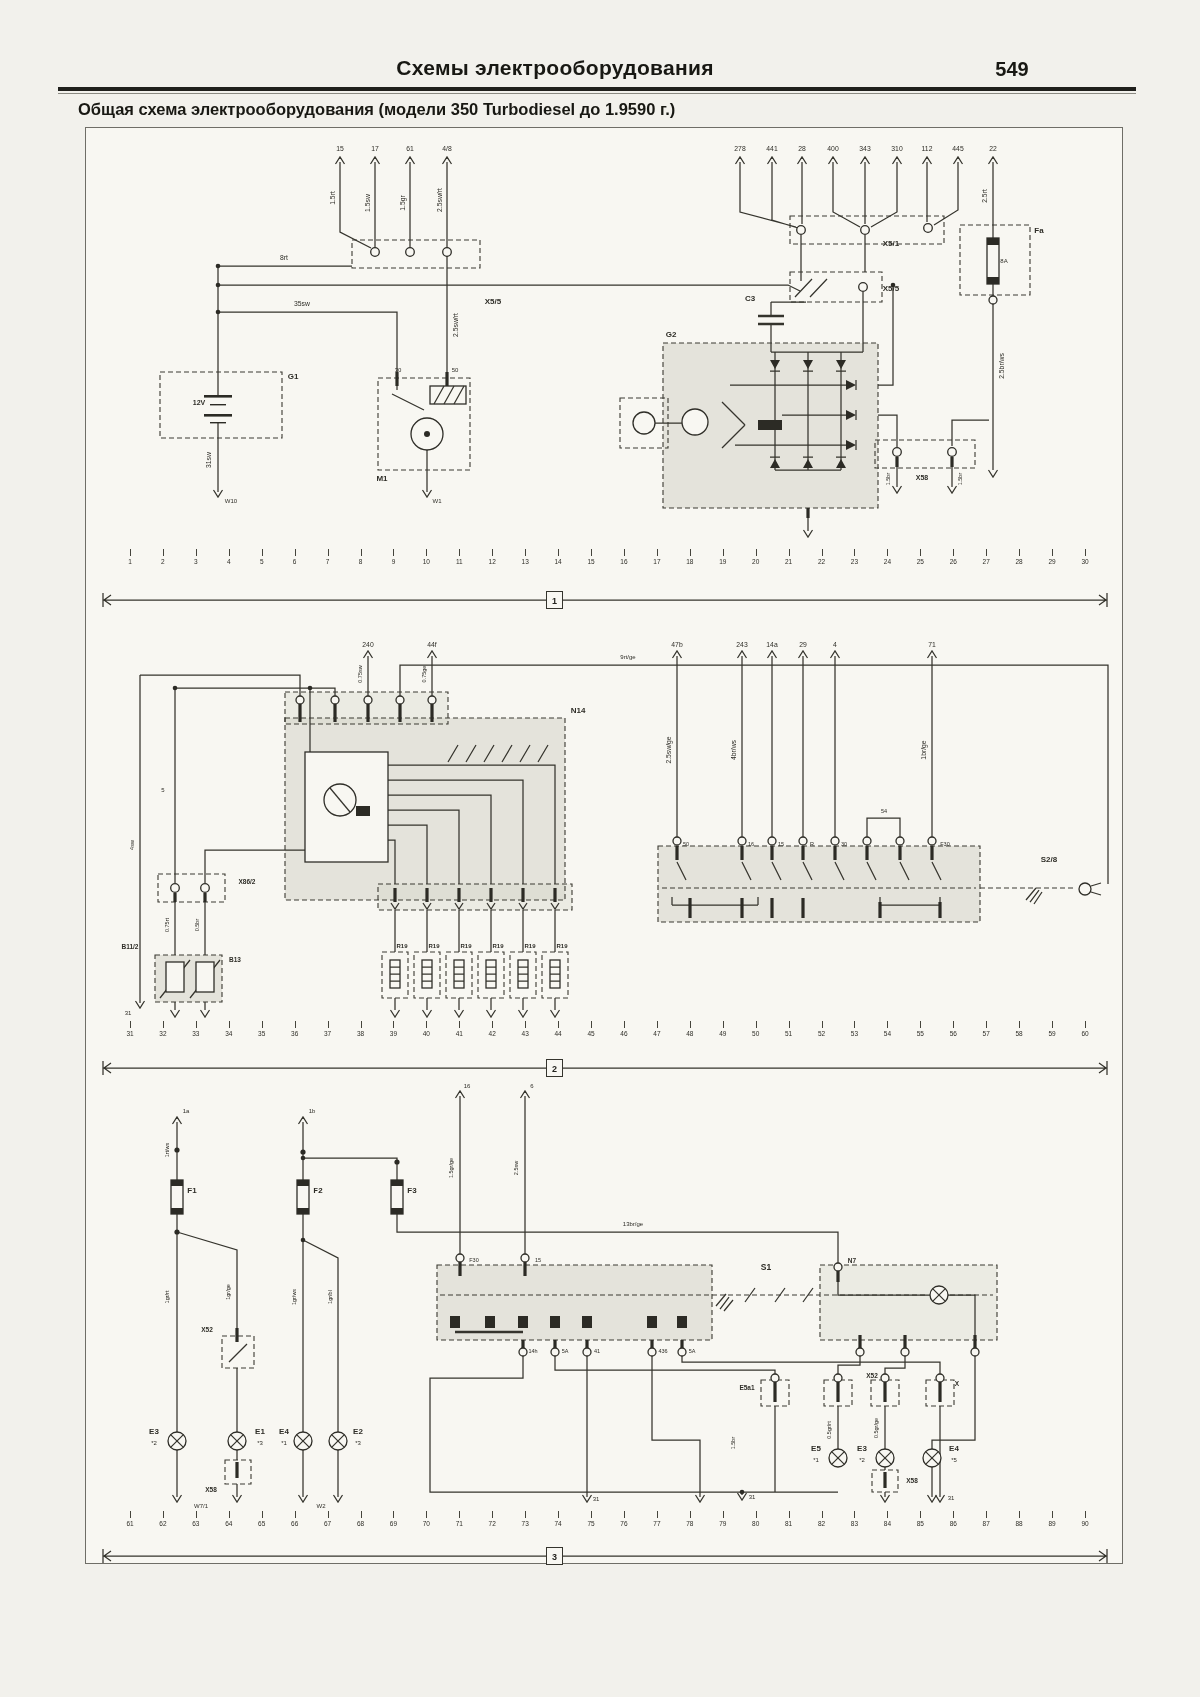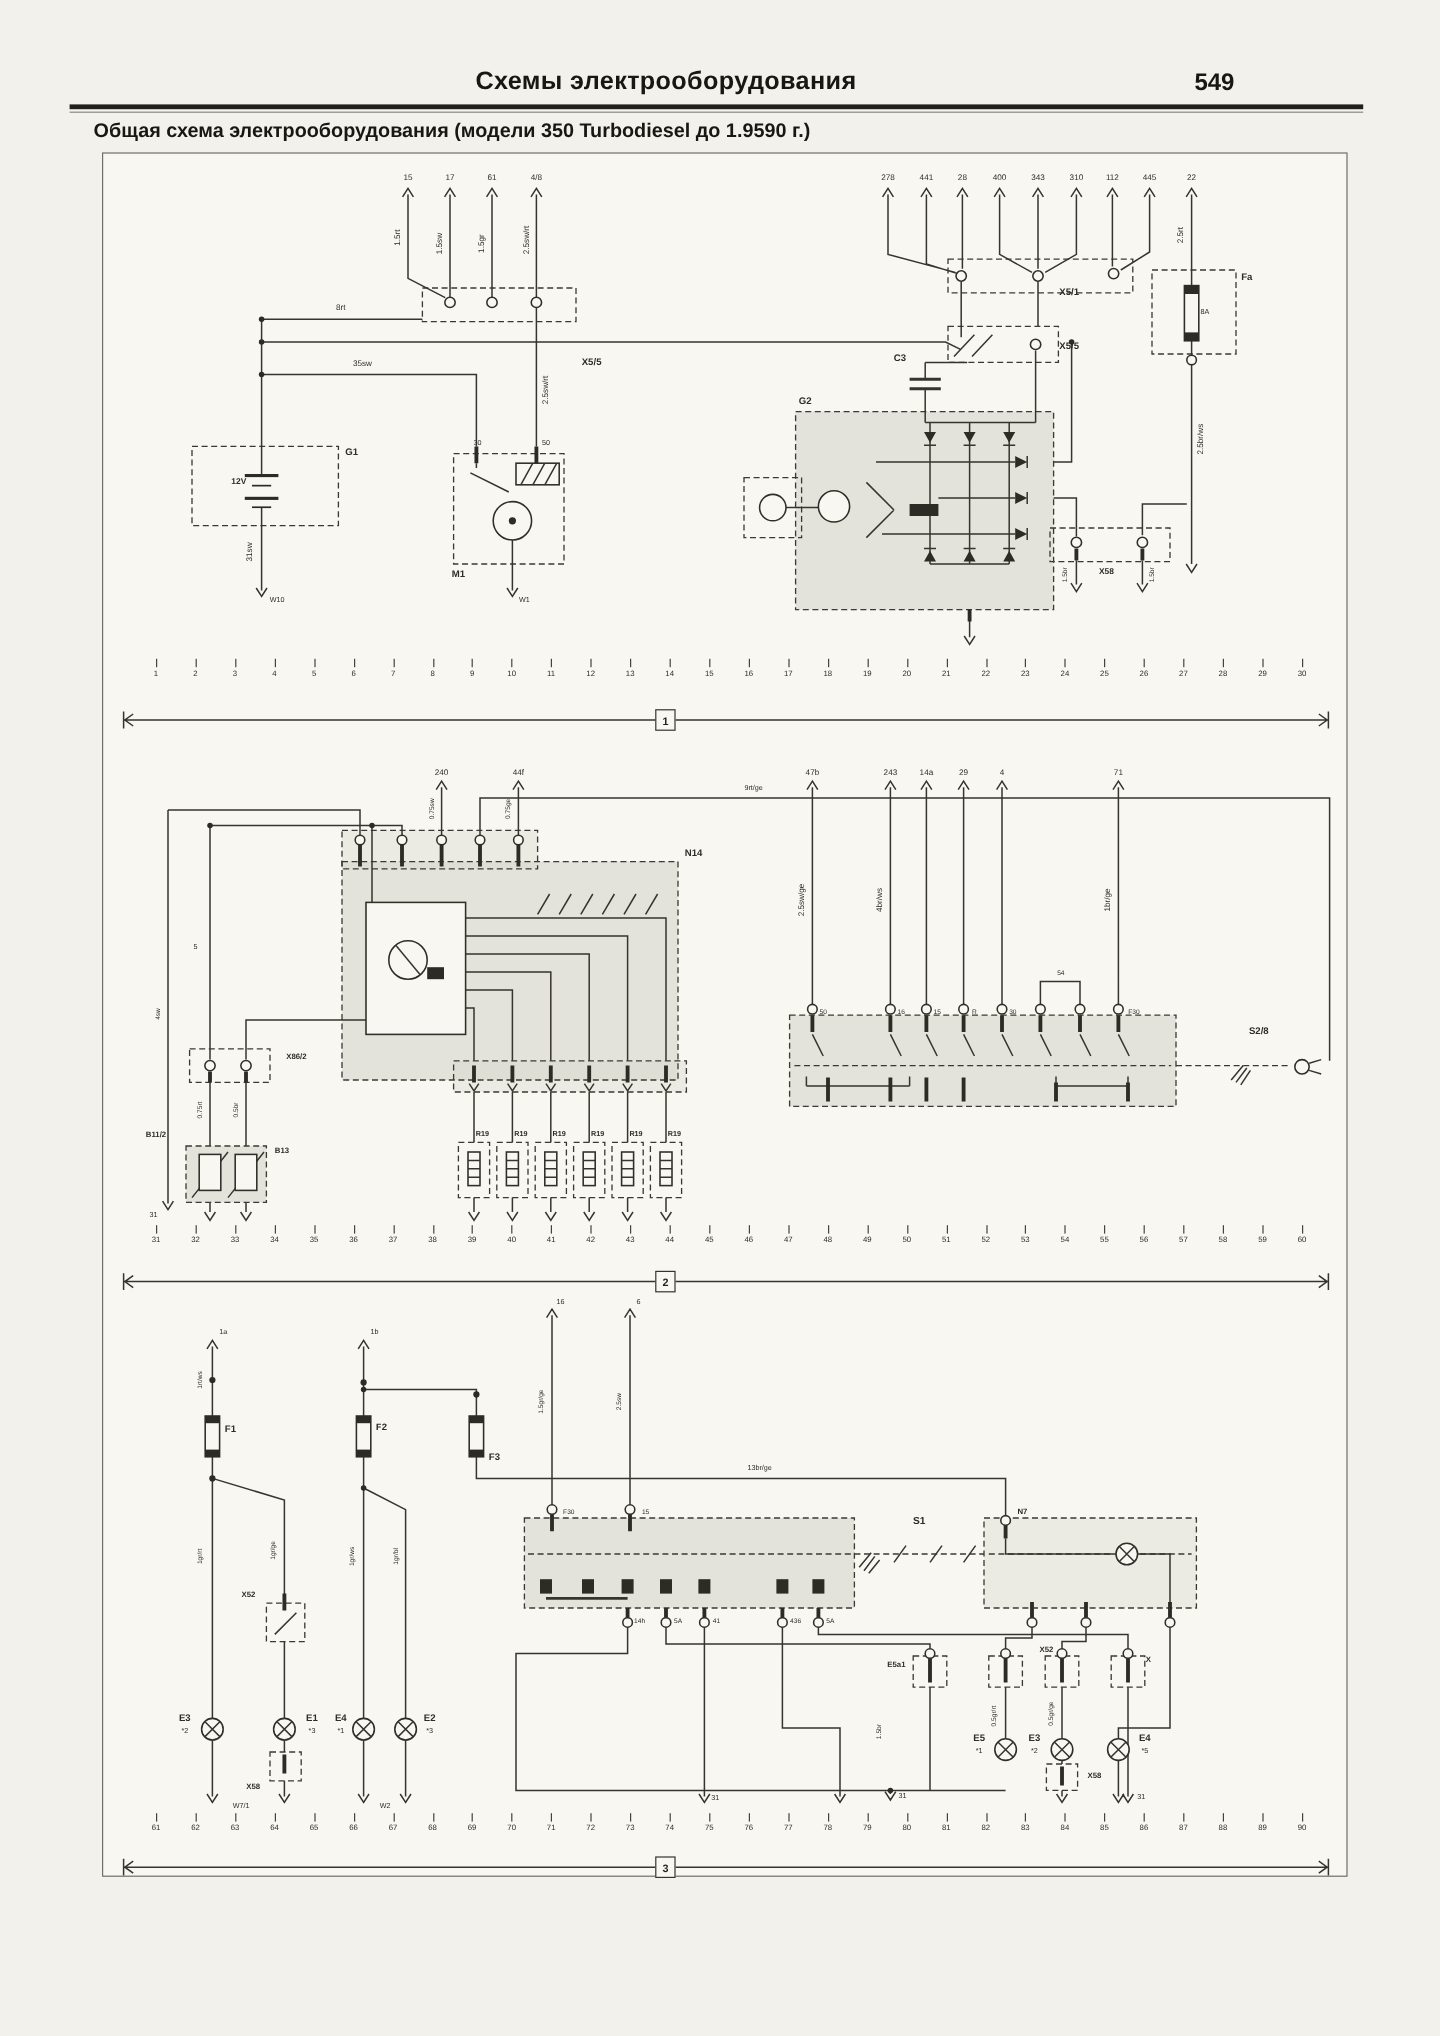--- a/index.html
+++ b/index.html
@@ -391,21 +391,21 @@
     <span class="lbl" style="font-size: 5.5px; left: 844px; top: 845px;">30</span>
     <span class="lbl" style="font-size: 5.5px; left: 945px; top: 845px;">F30</span>
     <span class="lbl bold" style="left: 1049px; top: 860px;">S2/8</span>
     <span class="lbl" style="font-size: 6px; left: 186px; top: 1111px;">1a</span>
     <span class="lbl" style="font-size: 6px; left: 312px; top: 1111px;">1b</span>
     <span class="lbl" style="font-size: 6px; left: 467px; top: 1086px;">16</span>
     <span class="lbl" style="font-size: 6px; left: 532px; top: 1086px;">6</span>
     <span class="lbl rot" style="font-size: 5.5px; left: 168px; top: 1150px;">1rt/ws</span>
     <span class="lbl bold" style="left: 192px; top: 1191px;">F1</span>
     <span class="lbl bold" style="left: 318px; top: 1191px; font-family: Liberation Mono, monospace;">F2</span>
-    <span class="lbl bold" style="left: 412px; top: 1191px; margin-top: 24px;">F3</span>
+    <span class="lbl bold" style="left: 412px; top: 1191px;">F3</span>
     <span class="lbl rot" style="font-size: 5.5px; left: 168px; top: 1297px;">1gr/rt</span>
     <span class="lbl rot" style="font-size: 5.5px; left: 229px; top: 1292px;">1gr/ge</span>
     <span class="lbl rot" style="font-size: 5.5px; left: 295px; top: 1297px;">1gr/ws</span>
     <span class="lbl rot" style="font-size: 5.5px; left: 331px; top: 1297px;">1gr/bl</span>
     <span class="lbl rot" style="font-size: 5.5px; left: 452px; top: 1168px;">1.5gr/ge</span>
     <span class="lbl rot" style="font-size: 5.5px; left: 517px; top: 1168px;">2.5sw</span>
     <span class="lbl" style="font-size: 6px; left: 633px; top: 1224px;">13br/ge</span>
     <span class="lbl bold" style="font-size: 6.5px; left: 852px; top: 1261px;">N7</span>
     <span class="lbl bold" style="font-size: 8.5px; left: 766px; top: 1267px;">S1</span>
     <span class="lbl" style="font-size: 5.5px; left: 474px; top: 1261px;">F30</span>

